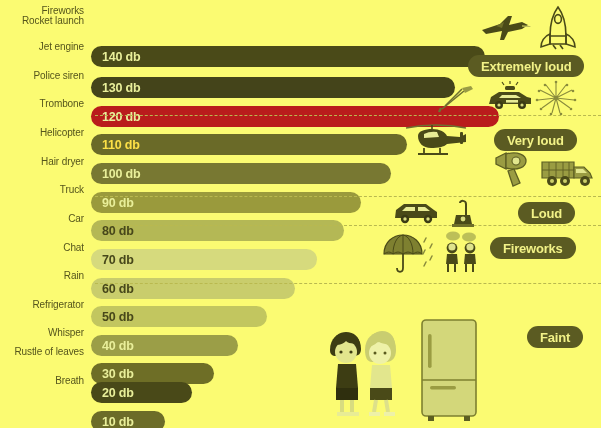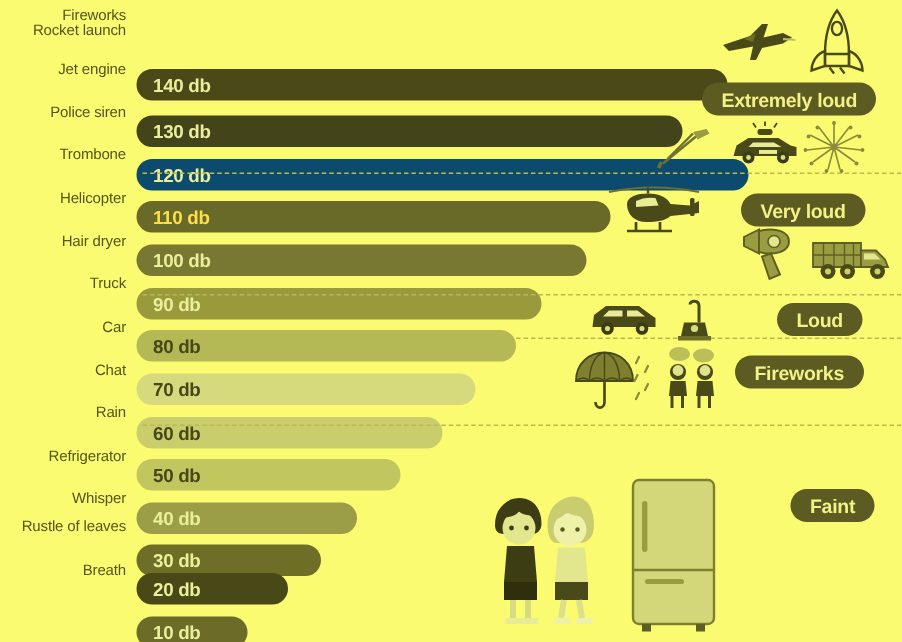--- a/index.html
+++ b/index.html
@@ -76,21 +76,21 @@
           <span>Jet engine</span>
         </div>
         <div class="bar" style="width: 364px; background: rgb(68, 68, 26);">
           <div class="bar-value" style="color: rgb(233, 239, 154);">130 db</div>
         </div>
       </div>
       <div class="row" style="top: 62px;">
         <div class="row-label">
           <span>Police siren</span>
         </div>
-        <div class="bar" style="width: 408px; background: #0c4a6e;">
+        <div class="bar" style="width: 408px; background: #b91c1c;">
           <div class="bar-value" style="color: rgb(233, 239, 154);">120 db</div>
         </div>
       </div>
       <div class="row" style="top: 90px;">
         <div class="row-label">
           <span>Trombone</span>
         </div>
         <div class="bar" style="width: 316px; background: rgb(106, 106, 40);">
           <div class="bar-value" style="color: #fde047;">110 db</div>
         </div>

